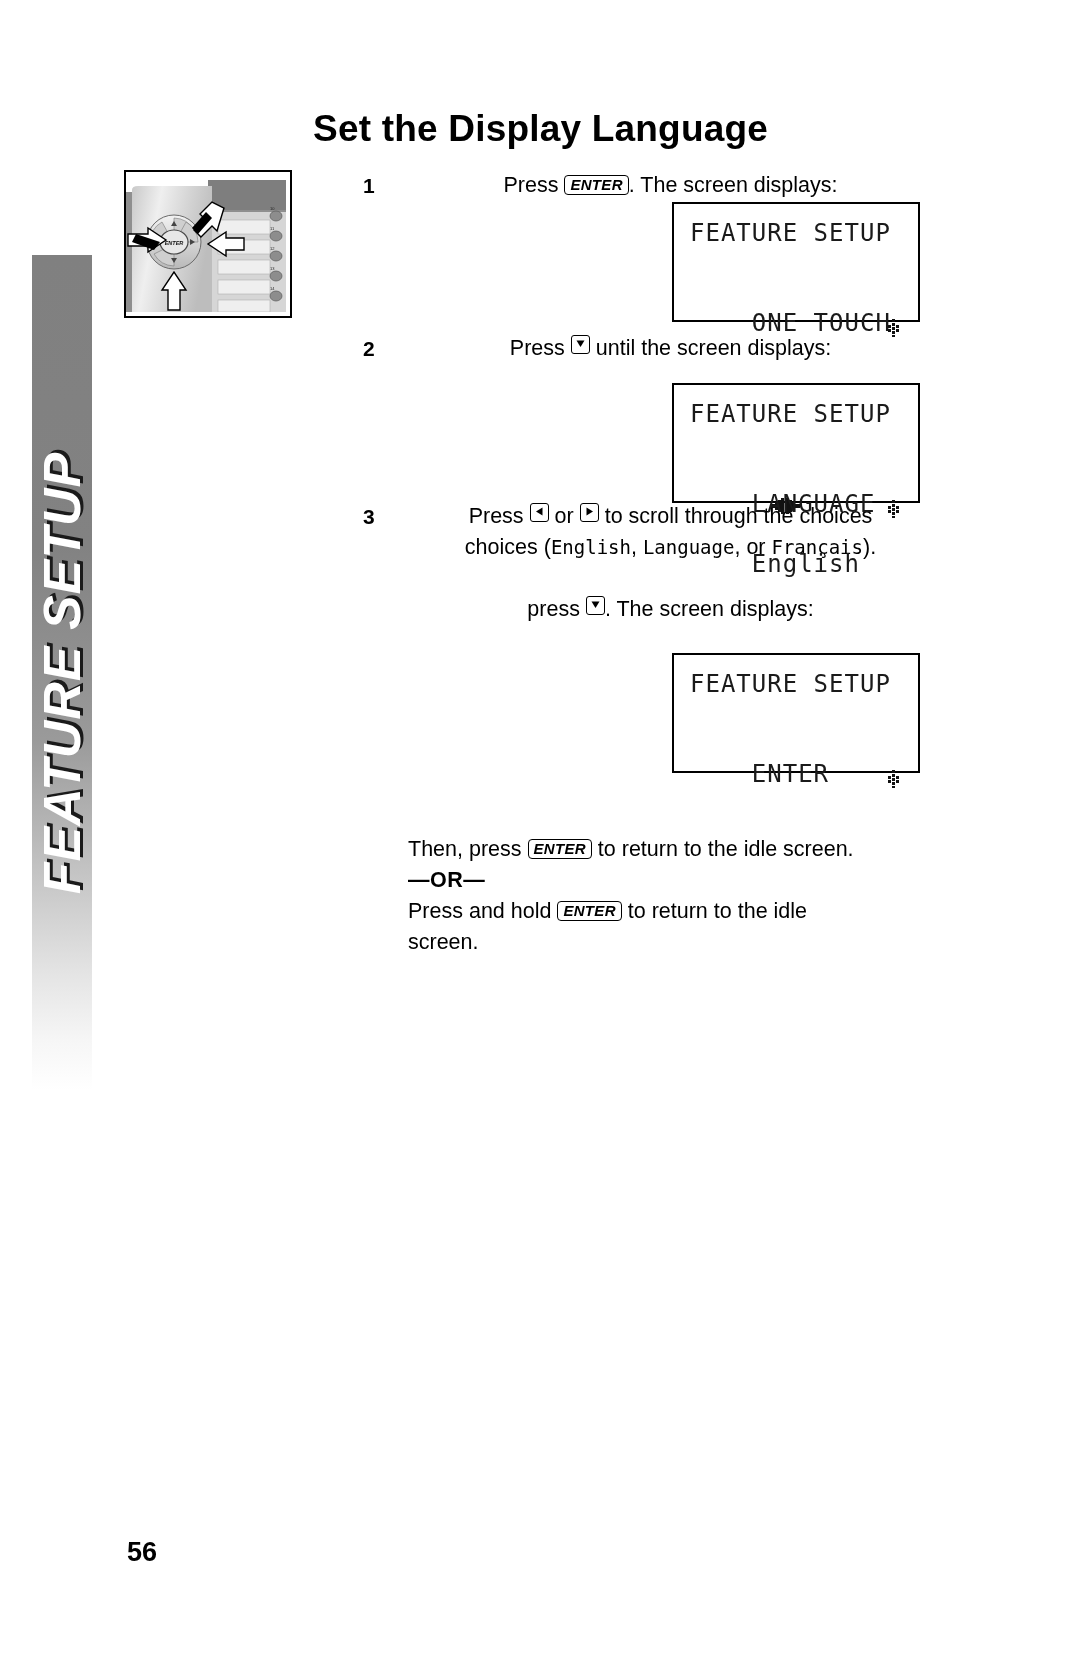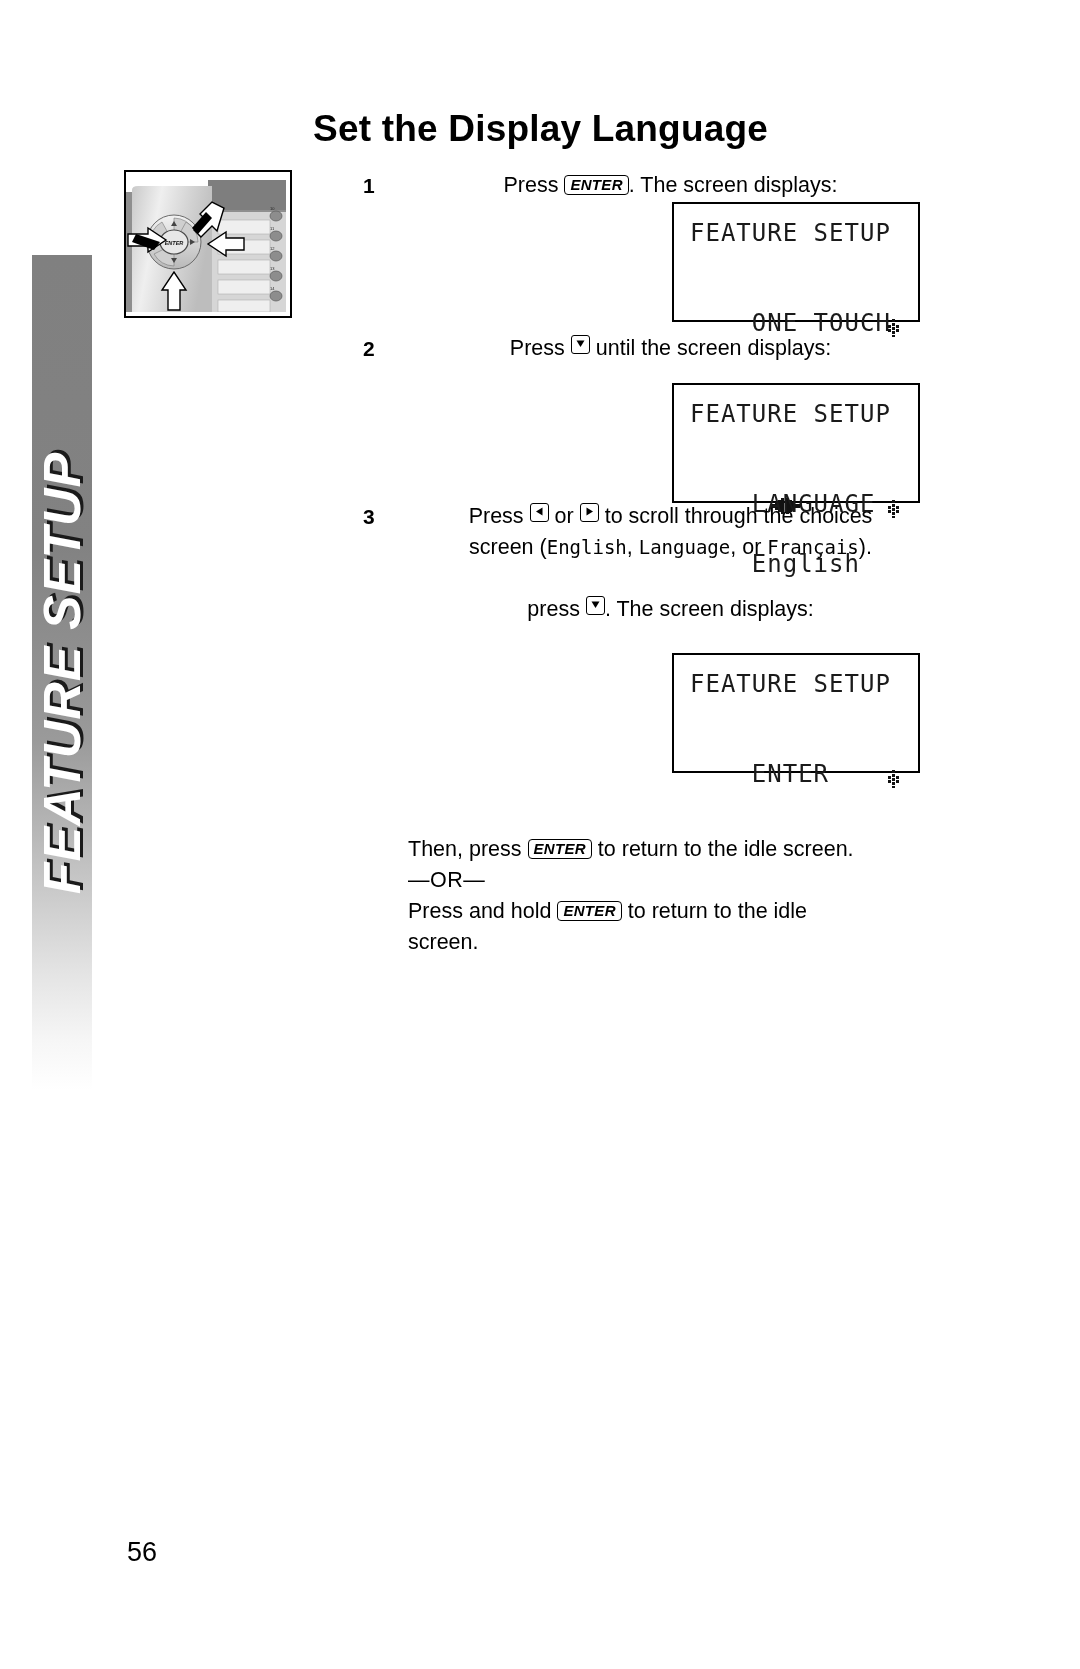--- a/index.html
+++ b/index.html
@@ -153,32 +153,32 @@
   #closing {
     position: absolute;
     left: 408px;
     top: 834px;
     width: 520px;
     font-size: 21.5px;
     line-height: 31px;
     color: #000000;
   }
   #or-line {
-    font-weight: normal;
+    font-weight: bold;
     font-size: 21.5px;
     letter-spacing: 0.5px;
   }
 
   
   #page-number {
     position: absolute;
     left: 127px;
     top: 1537px;
     font-size: 27px;
-    font-weight: normal;
+    font-weight: bold;
     color: #000;
   }
 </style>
 </head>
 <body>
 
 <div id="side-tab">
   <div id="side-tab-label">FEATURE SETUP</div>
 </div>
 
@@ -282,21 +282,21 @@
     <div class="step-body">
       <span>Press</span>
       <span class="keysm"><svg width="9" height="9" viewBox="0 0 9 9">
             <polygon points="7.5,0.5 7.5,8.5 1,4.5" fill="#000"></polygon>
           </svg></span>
       <span>or</span>
       <span class="keysm"><svg width="9" height="9" viewBox="0 0 9 9">
             <polygon points="1.5,0.5 1.5,8.5 8,4.5" fill="#000"></polygon>
           </svg></span>
       <span>to scroll through the choices</span><br>
-      <span>screen (</span><span class="lcdfont">English</span><span>, </span><span class="lcdfont">Language</span><span>, or </span><span class="lcdfont">Français</span><span>).</span><br>
+      <span>choices (</span><span class="lcdfont">English</span><span>, </span><span class="lcdfont">Language</span><span>, or </span><span class="lcdfont">Français</span><span>).</span><br>
       <br>
       <span>press</span>
       <span class="keysm"><svg width="9" height="9" viewBox="0 0 9 9">
             <polygon points="0.5,1.5 8.5,1.5 4.5,8" fill="#000"></polygon>
           </svg></span><span>. The screen displays:</span>
     </div>
   </div>
 </div>
 
 <div class="lcd" id="lcd1">

